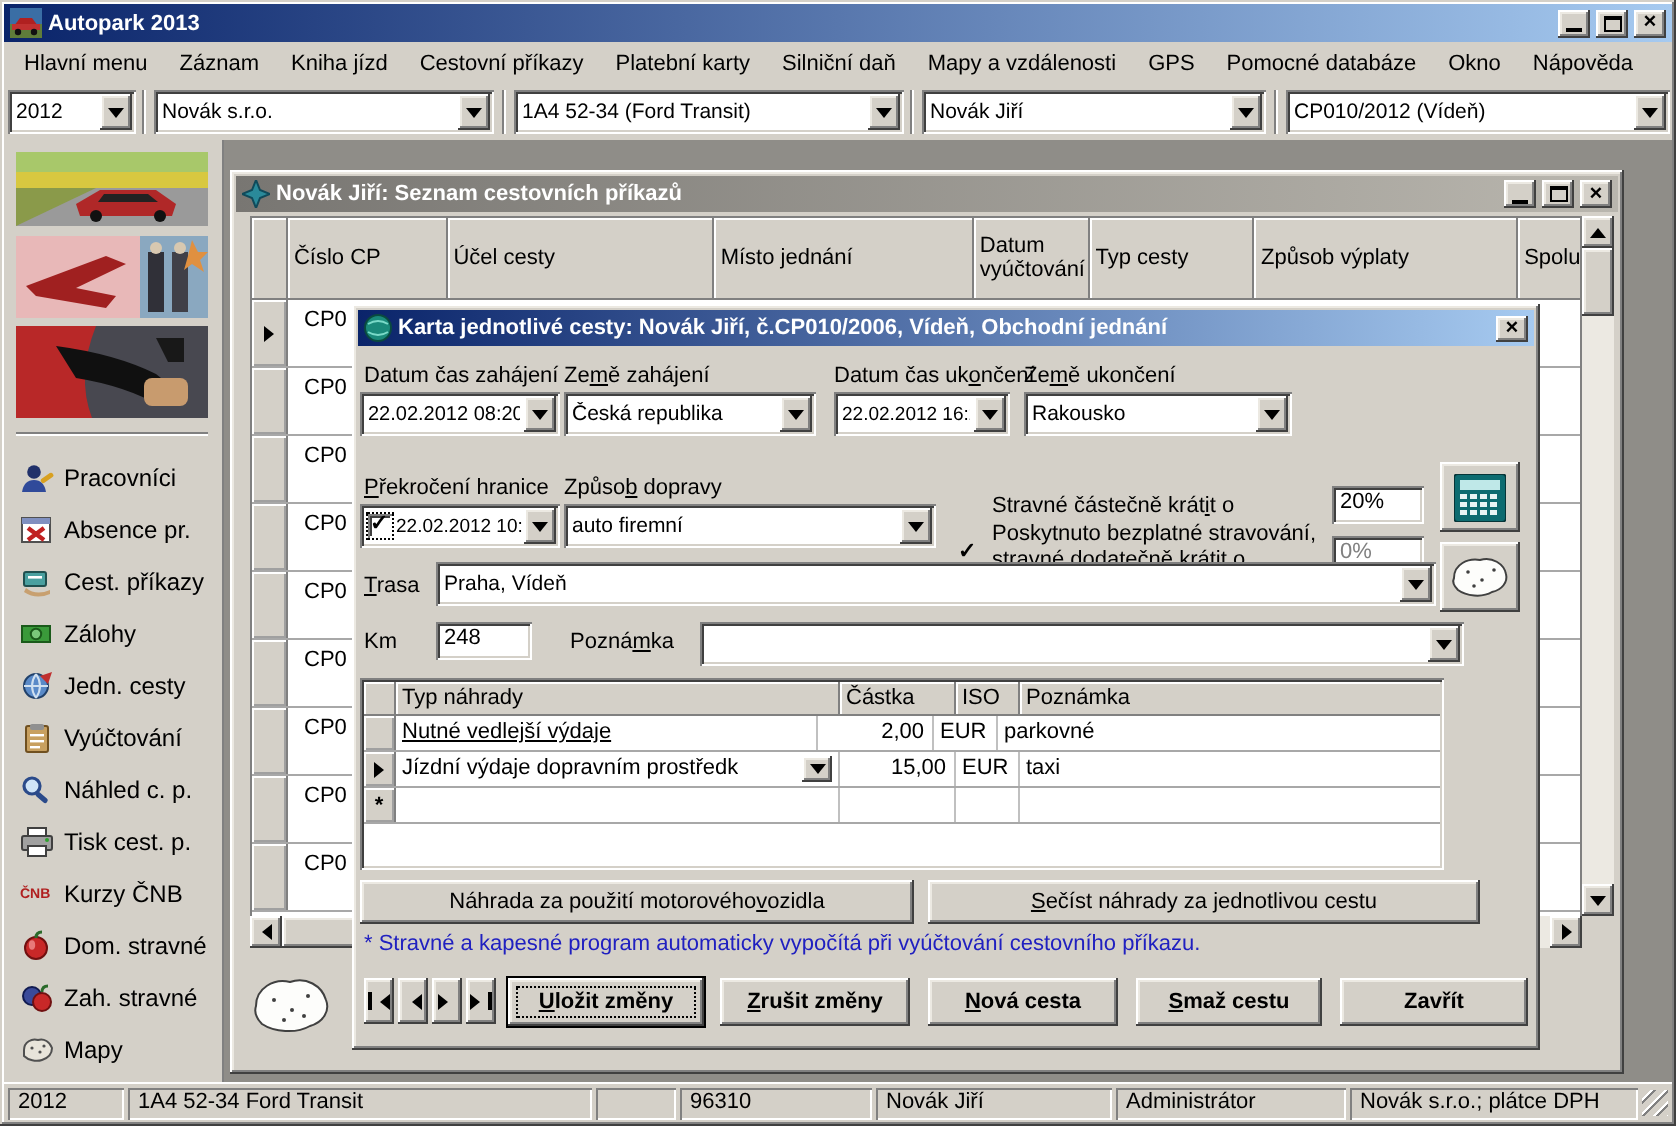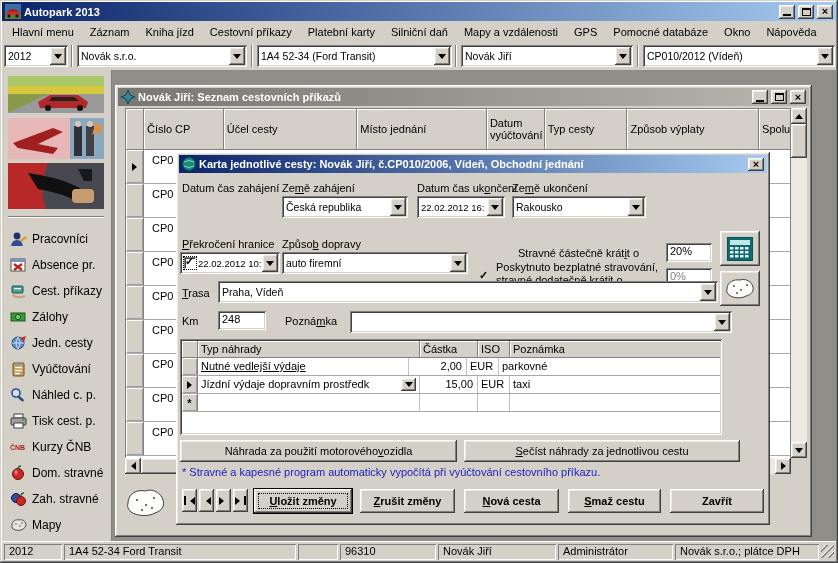--- a/index.html
+++ b/index.html
@@ -365,20 +365,26 @@
         </span>
     </div>
 
     
     <span class="a label" style="left:6px;top:30px;">Datum čas zahá<u>j</u>ení</span>
     <span class="a label" style="left:106px;top:30px;">Ze<u>m</u>ě zahájení</span>
     <span class="a label" style="left:241px;top:30px;">Datum čas uk<u>o</u>nčení</span>
     <span class="a label" style="left:336px;top:30px;">Ze<u>m</u>ě ukončení</span>
 
     
+    <div class="a in combo" style="left:4px;top:44px;width:100px;height:22px;">
+      <span class="cval" style="font-size:10px;">22.02.2012 08:20</span>
+      <span class="cbtn out">
+          <i class="tridn"></i>
+        </span>
+    </div>
     <div class="a in combo" style="left:106px;top:44px;width:126px;height:22px;">
       <span class="cval">Česká republika</span>
       <span class="cbtn out">
           <i class="tridn"></i>
         </span>
     </div>
     <div class="a in combo" style="left:241px;top:44px;width:88px;height:22px;">
       <span class="cval" style="font-size:9.5px;">22.02.2012 16:25</span>
       <span class="cbtn out">
           <i class="tridn"></i>
@@ -406,21 +412,21 @@
     
     <div class="a in combo" style="left:106px;top:100px;width:186px;height:22px;">
       <span class="cval">auto firemní</span>
       <span class="cbtn out">
           <i class="tridn"></i>
         </span>
     </div>
 
     
     <span class="cb checked a" style="left:302px;top:95px;"></span>
-    <span class="a label" style="left:320px;top:95px;margin-left:22px;">Stravné částečně krát<u>i</u>t o</span>
+    <span class="a label" style="left:320px;top:95px;">Stravné částečně krát<u>i</u>t o</span>
     <div class="a in" style="left:490px;top:91px;width:46px;height:19px;padding:2px 4px;"><span>20%</span></div>
 
     <span class="cb a" style="left:302px;top:118px;"></span>
     <span class="a" style="left:320px;top:109px;width:168px;line-height:13px;">Poskytnuto bezplatné stravování, stravné dodatečně krátit o</span>
     <div class="a in" style="left:490px;top:116px;width:46px;height:19px;padding:2px 4px;color:#808080;"><span>0%</span></div>
 
     
     <div class="a out sbtn" style="left:544px;top:79px;width:40px;height:35px;">
       <svg width="26" height="24">
           <rect width="26" height="24" rx="2" fill="#0d6b70" stroke="#063538"></rect>

